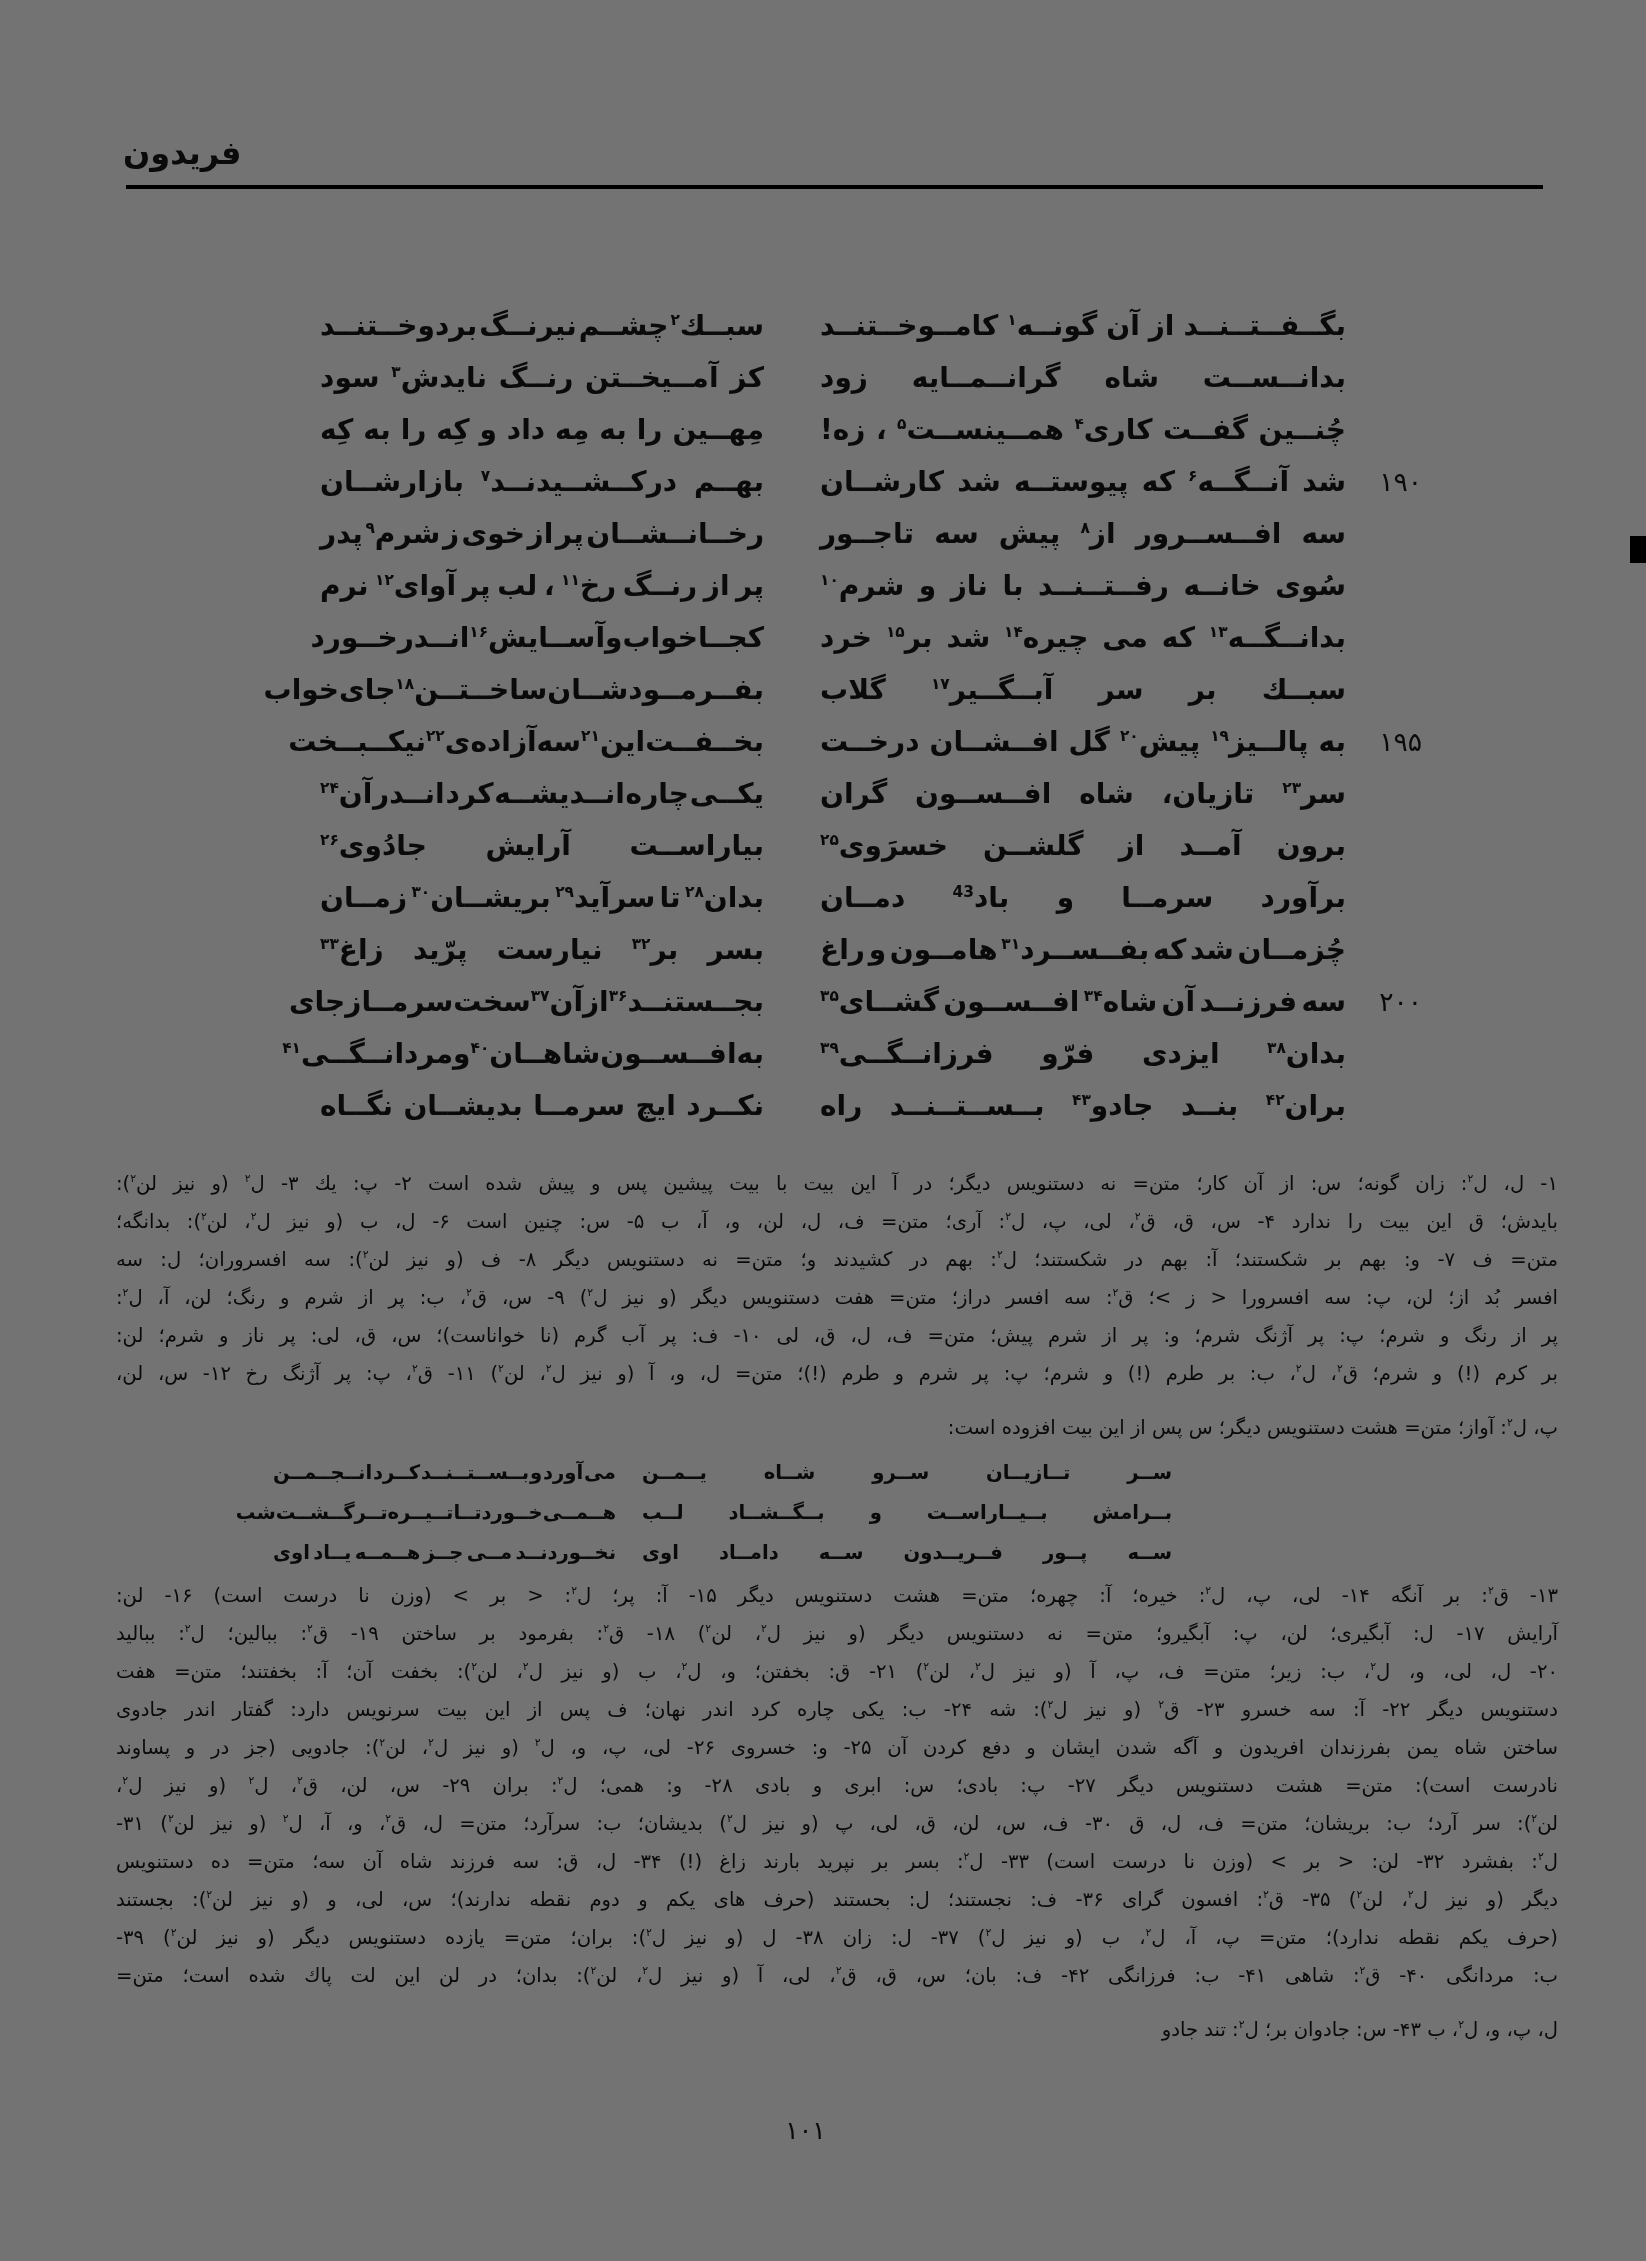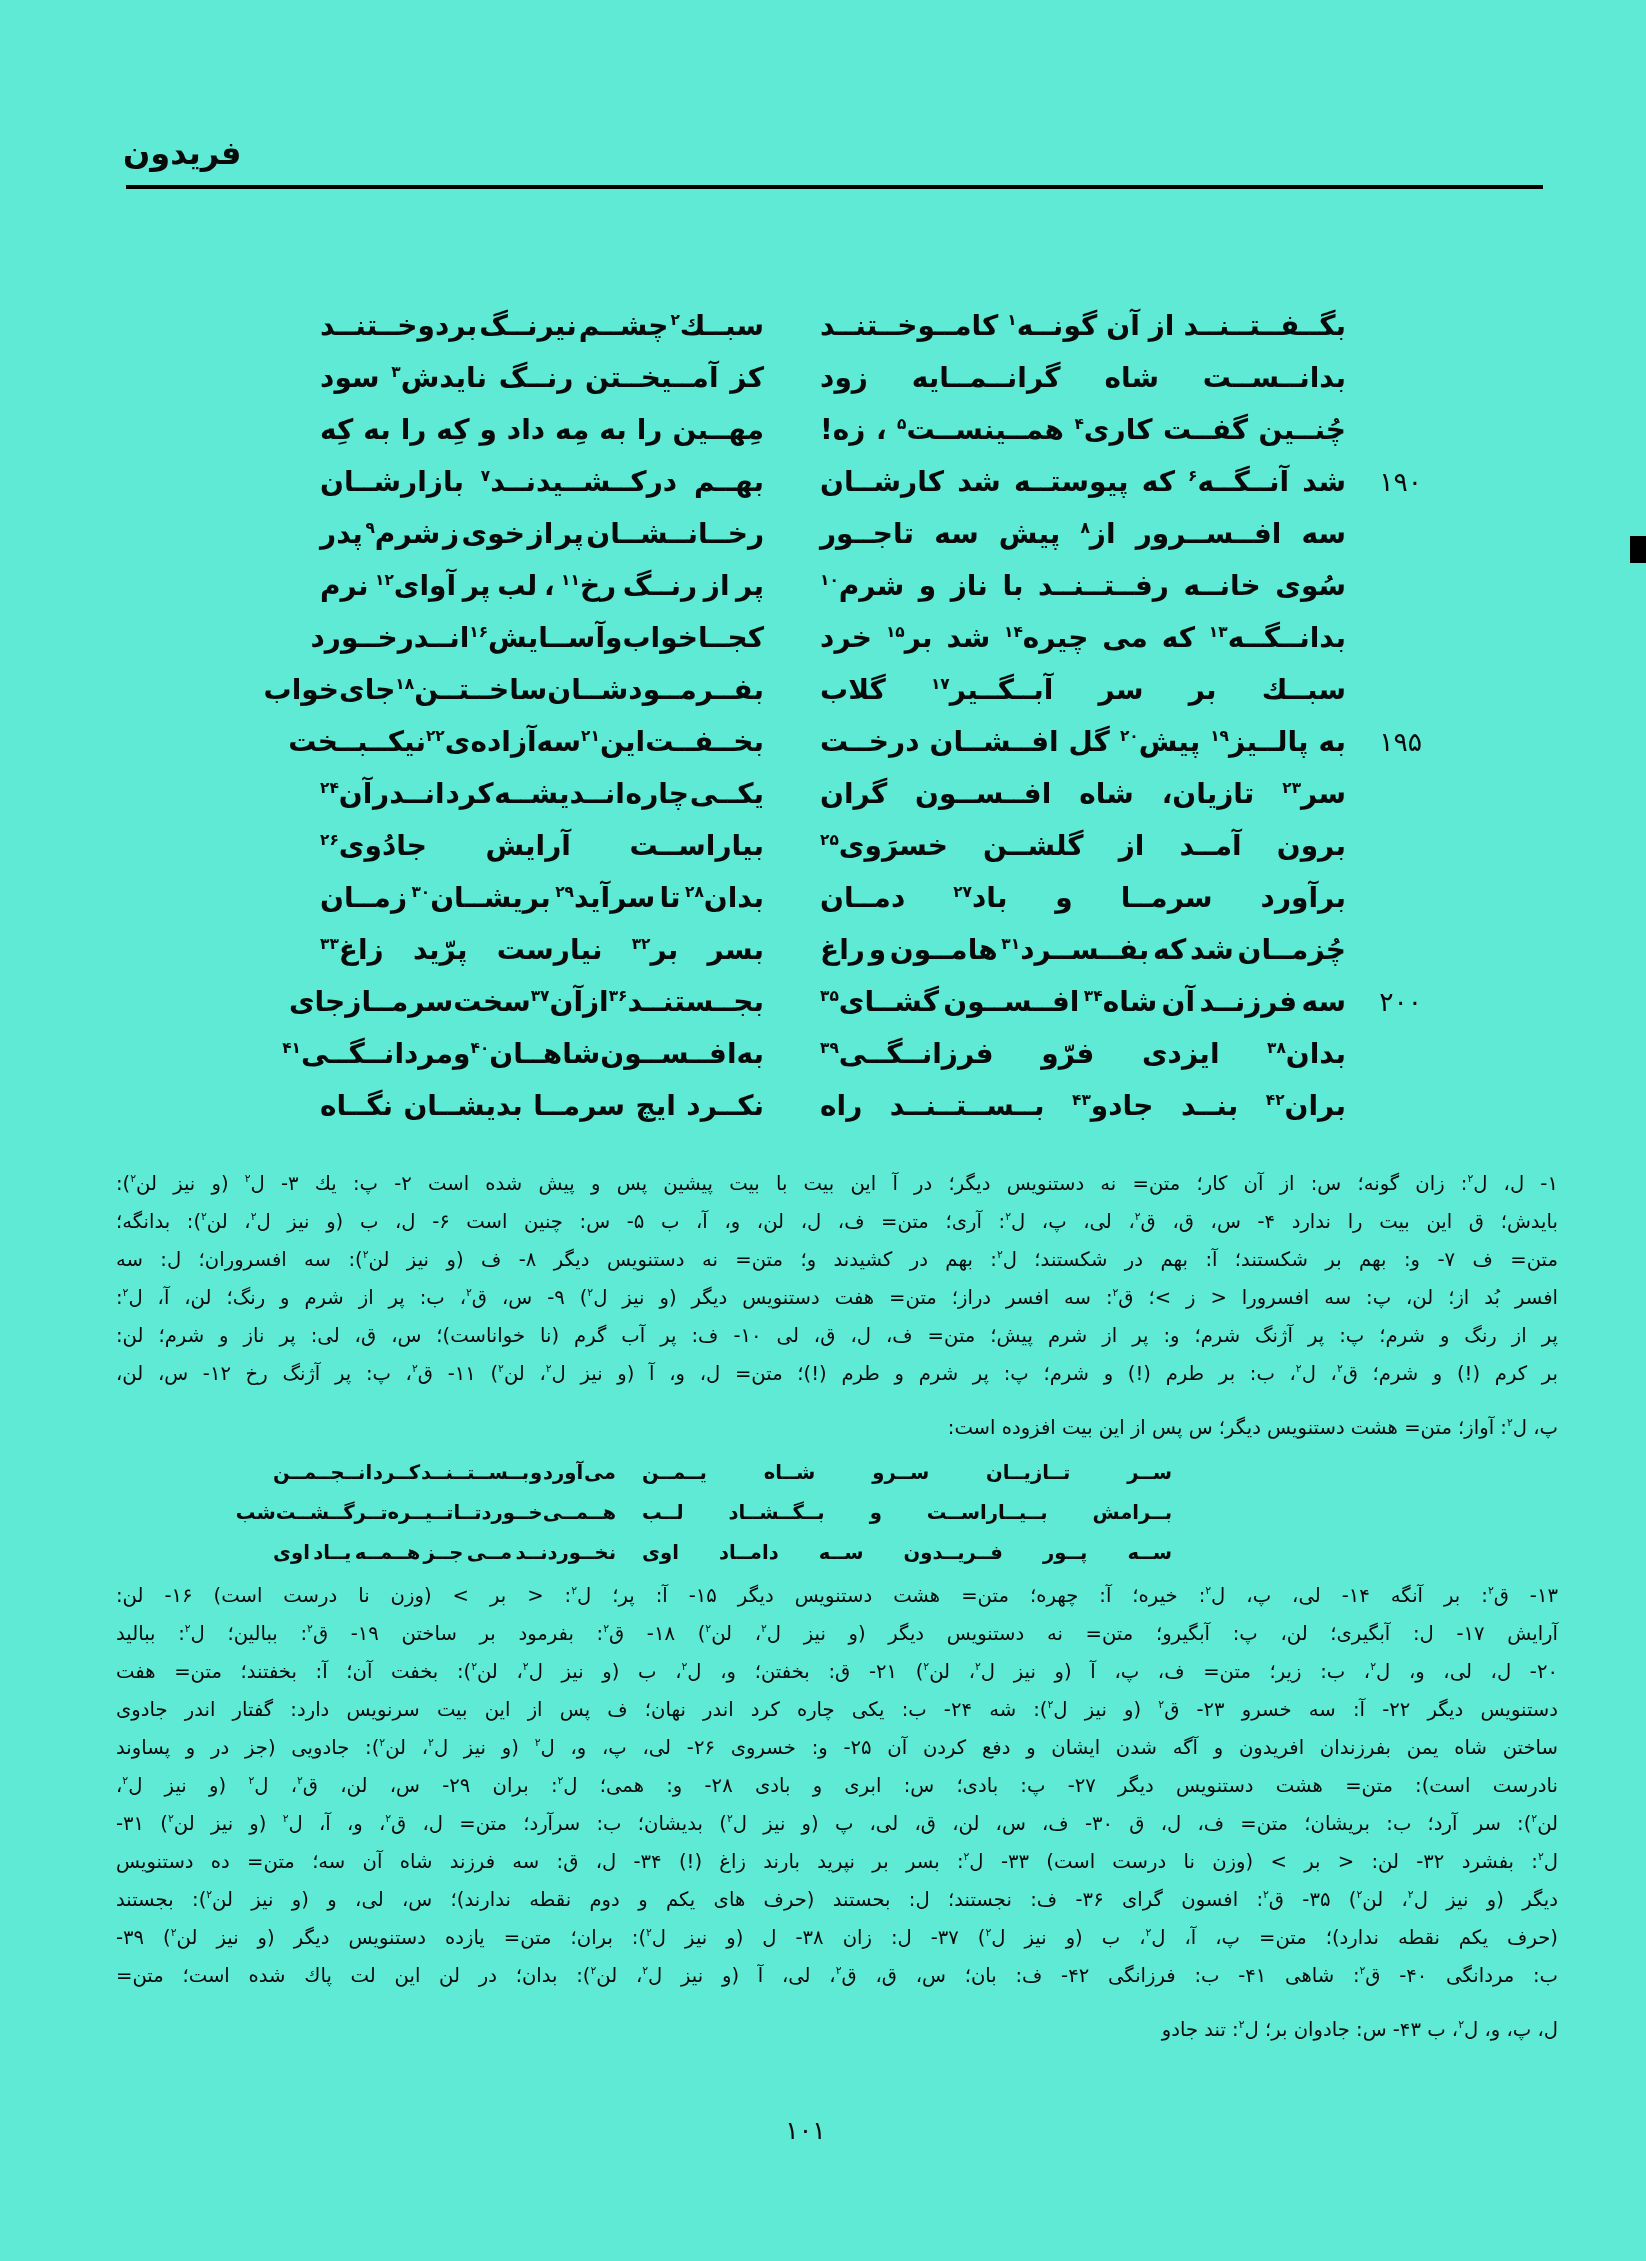--- a/index.html
+++ b/index.html
@@ -1,18 +1,18 @@
 <!DOCTYPE html>
 <html lang="fa" style="font-size:11.2px"><head>
 <meta charset="utf-8">
 <style>
   html,body{margin:0;padding:0;background:#e8e8e8;}
   .page{
     position:relative; width:1647px; height:2261px; margin:0 auto;
-    background:#5eead4; color:#0a0a0a; overflow:hidden;
+    background:#737373; color:#0a0a0a; overflow:hidden;
     font-family:"DejaVu Sans", sans-serif; direction:rtl;
   }
   
   .running-head{
     position:absolute; left:123px; top:134px;
     font-size:32px; font-weight:bold; direction:rtl;
   }
   .head-rule{
     position:absolute; left:126px; top:185px; width:1417px; height:3.5px;
     background:#000;
@@ -289,21 +289,21 @@
           <span class="w">جادُوی<sup>۲۶</sup></span>
         </div>
   </div>
 
   <div class="verse-row">
     <div class="verse-num"></div>
     <div class="hemistich right">
           <span class="w">برآورد</span>
           <span class="w">سرمــا</span>
           <span class="w">و</span>
-          <span class="w">باد<sup>۲۷</sup></span>
+          <span class="w">باد<sup>43</sup></span>
           <span class="w">دمــان</span>
         </div>
     <div class="hemi-gap"></div>
     <div class="hemistich left">
           <span class="w">بدان<sup>۲۸</sup></span>
           <span class="w">تا</span>
           <span class="w">سرآید<sup>۲۹</sup></span>
           <span class="w">بریشــان<sup>۳۰</sup></span>
           <span class="w">زمــان</span>
         </div>

